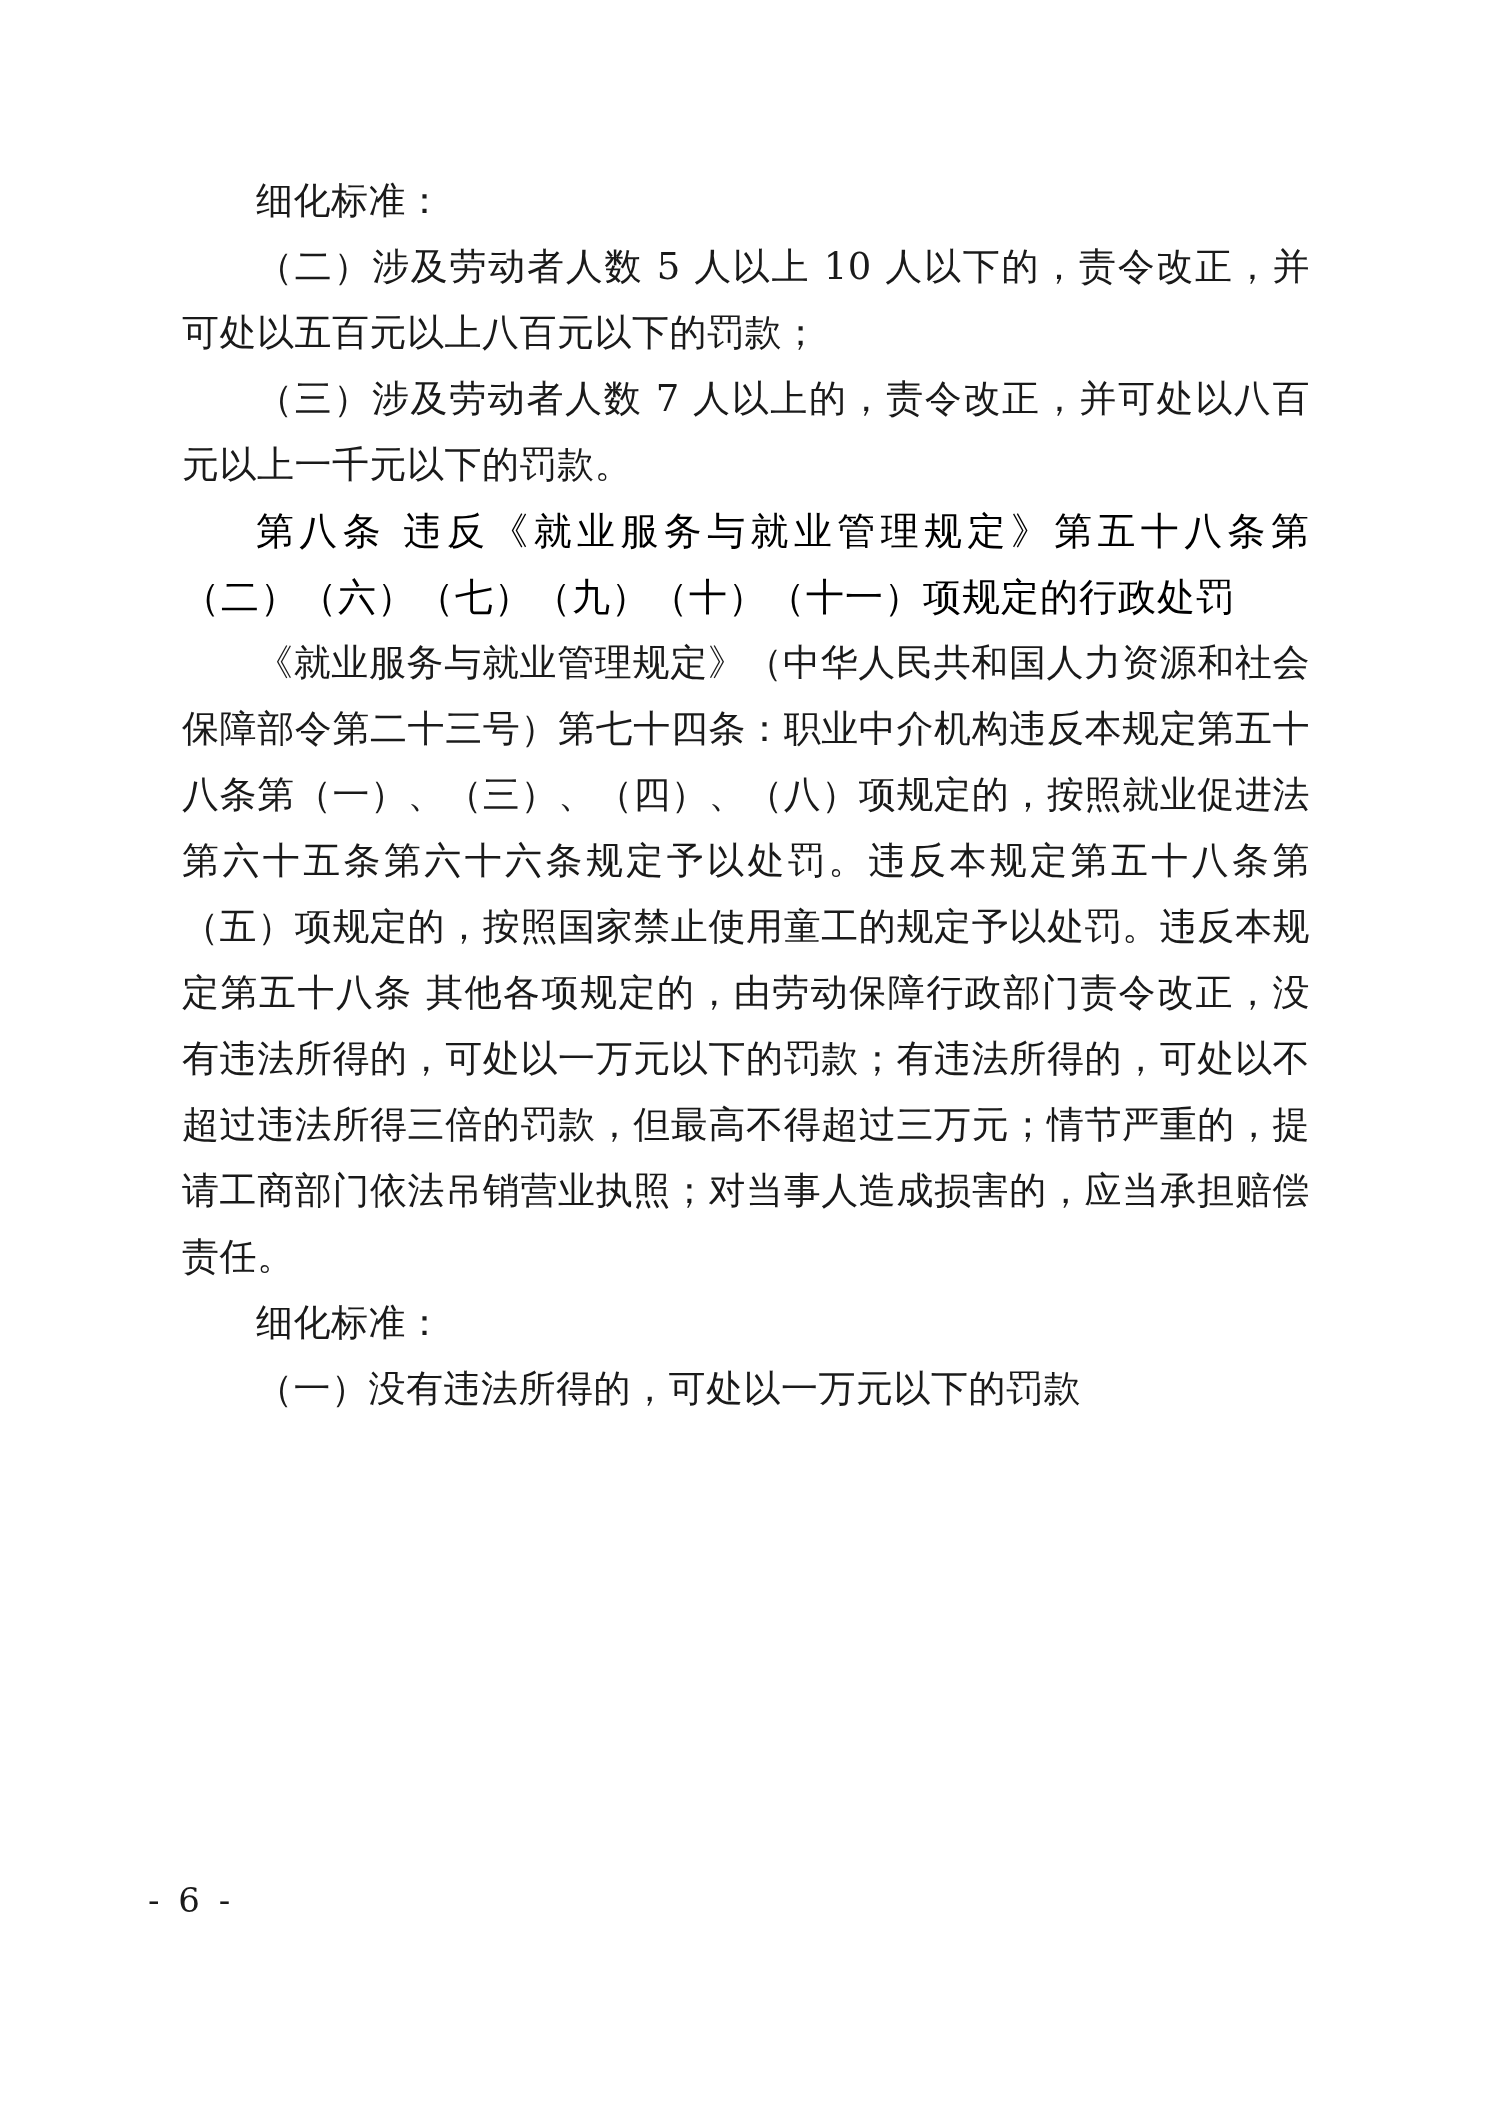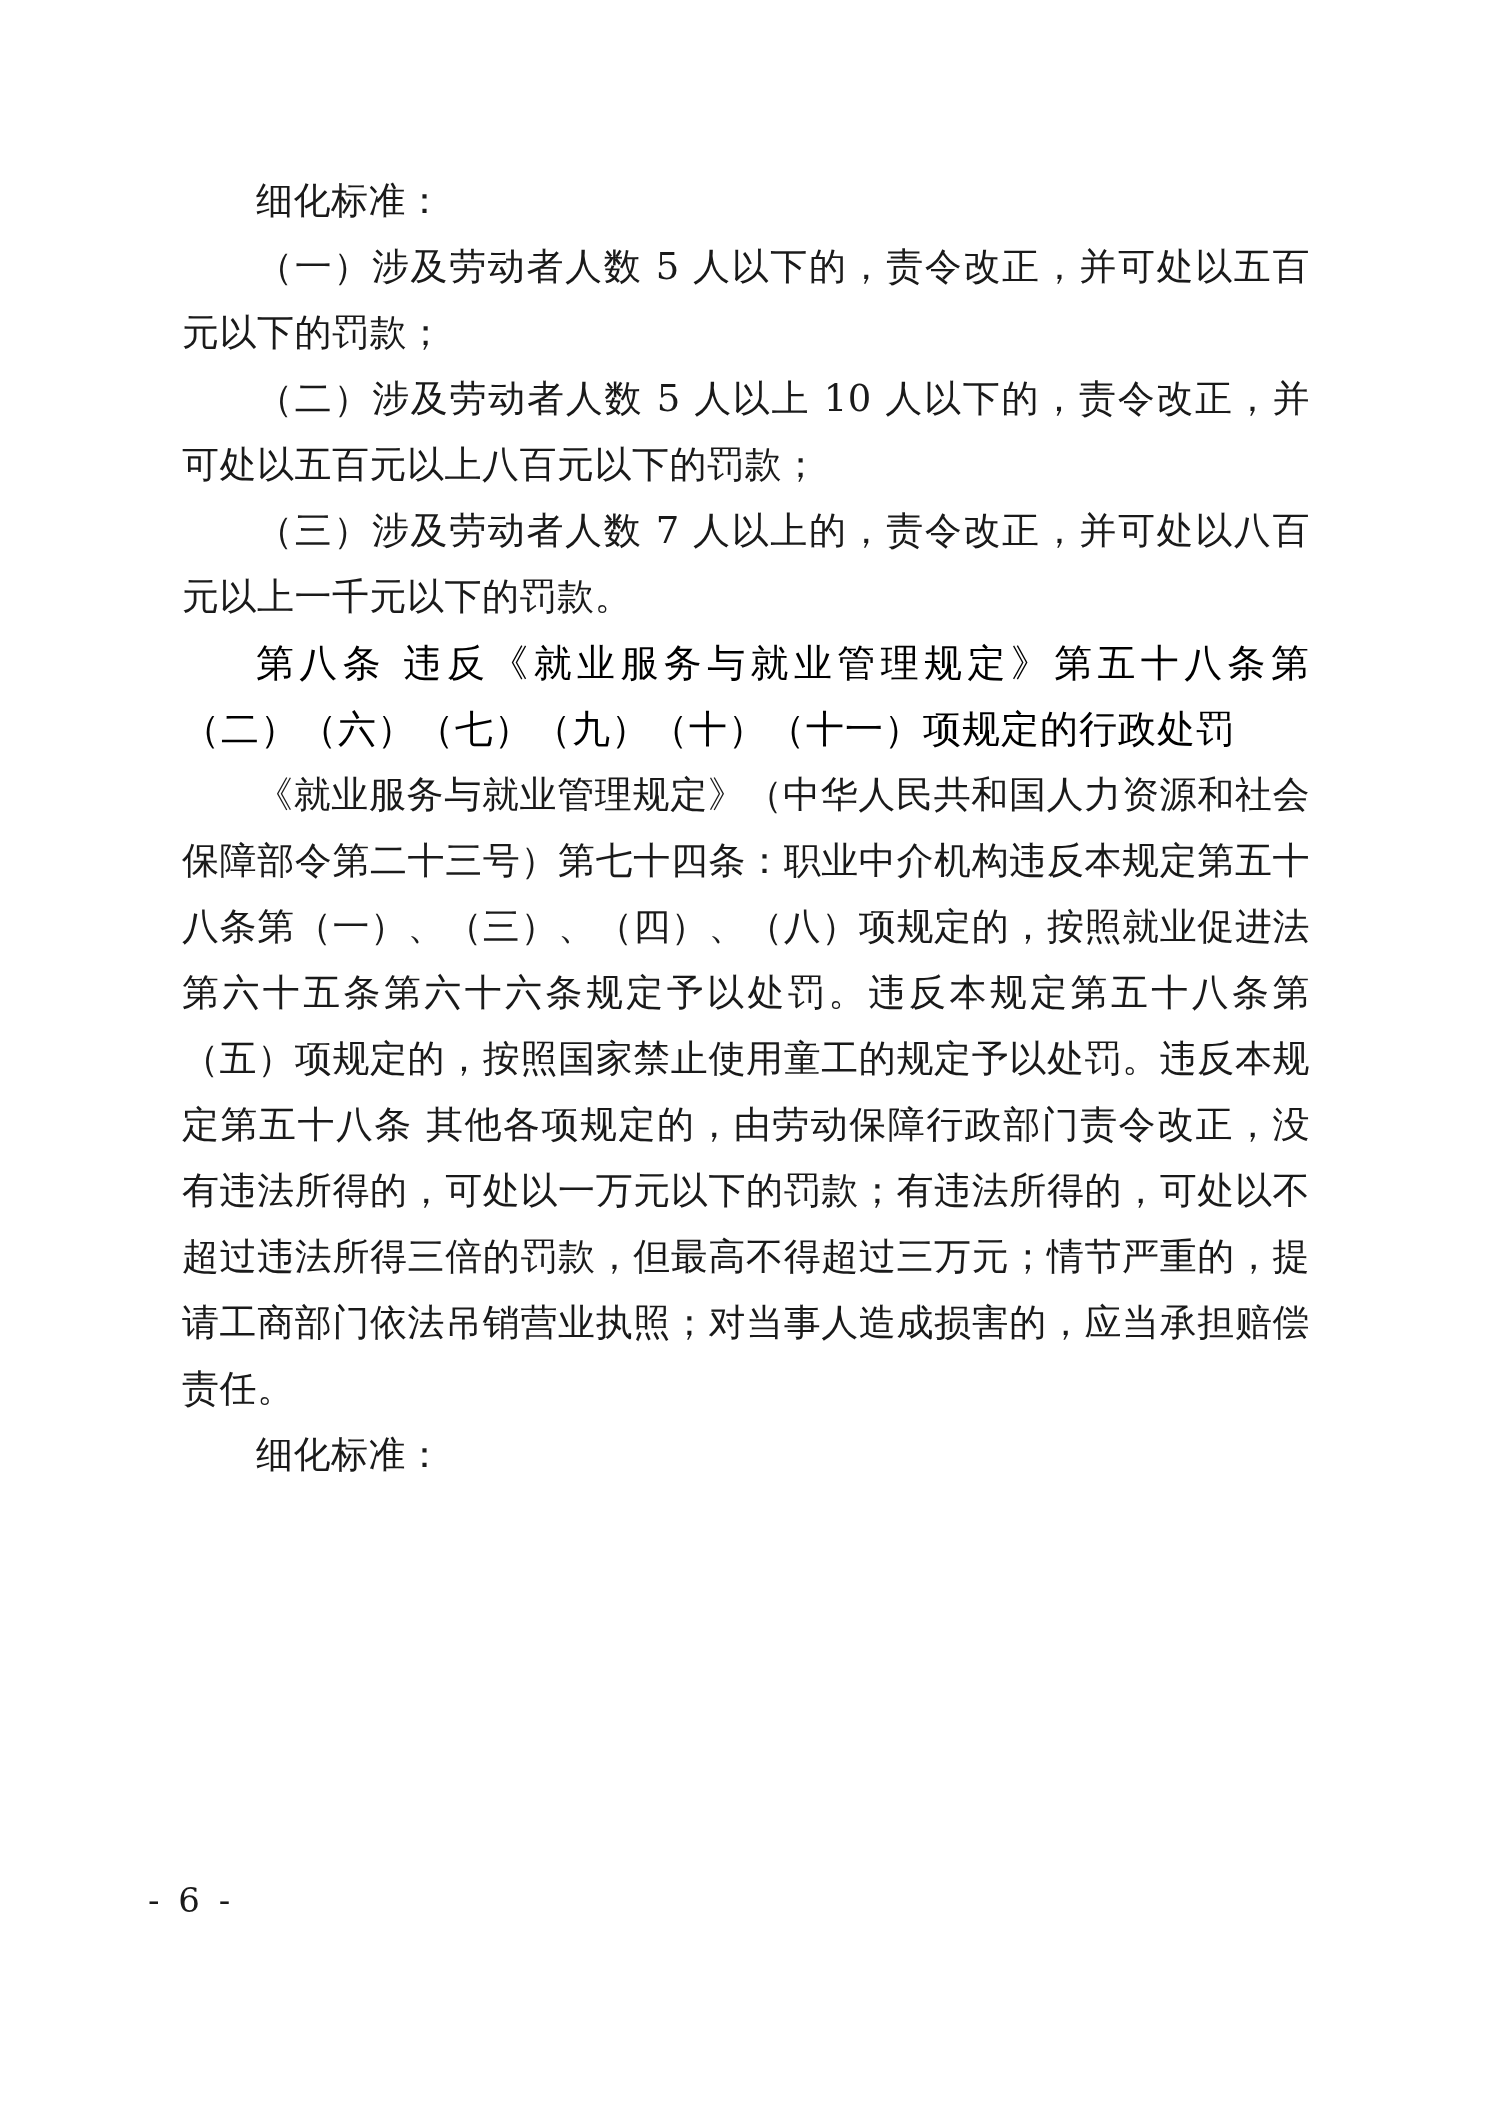--- a/index.html
+++ b/index.html
@@ -59,31 +59,31 @@
   }
 </style>
 </head>
 <body>
 
 <div class="page">
   <div class="content">
 
     <p class="para indent">细化标准：</p>
 
-    <p class="para indent">（一）涉及劳动者人数 5 人以下的，责令改正，并可处以五百元以下的罚款；</p>
 
     <p class="para indent">（二）涉及劳动者人数 5 人以上 10 人以下的，责令改正，并可处以五百元以上八百元以下的罚款；</p>
 
     <p class="para indent">（三）涉及劳动者人数 7 人以上的，责令改正，并可处以八百元以上一千元以下的罚款。</p>
 
     <p class="heading">第八条 违反《就业服务与就业管理规定》第五十八条第（二）（六）（七）（九）（十）（十一）项规定的行政处罚</p>
 
 
     <p class="para indent">《就业服务与就业管理规定》（中华人民共和国人力资源和社会保障部令第二十三号）第七十四条：职业中介机构违反本规定第五十八条第（一）、（三）、（四）、（八）项规定的，按照就业促进法第六十五条第六十六条规定予以处罚。违反本规定第五十八条第（五）项规定的，按照国家禁止使用童工的规定予以处罚。违反本规定第五十八条 其他各项规定的，由劳动保障行政部门责令改正，没有违法所得的，可处以一万元以下的罚款；有违法所得的，可处以不超过违法所得三倍的罚款，但最高不得超过三万元；情节严重的，提请工商部门依法吊销营业执照；对当事人造成损害的，应当承担赔偿责任。</p>
 
     <p class="para indent">细化标准：</p>
 
+    <p class="para indent">（一）没有违法所得的，可处以一万元以下的罚款</p>
 
 
   </div>
 
   <div class="pagenum-wrap">- 6 -</div>
 </div>
 
 </body></html>

